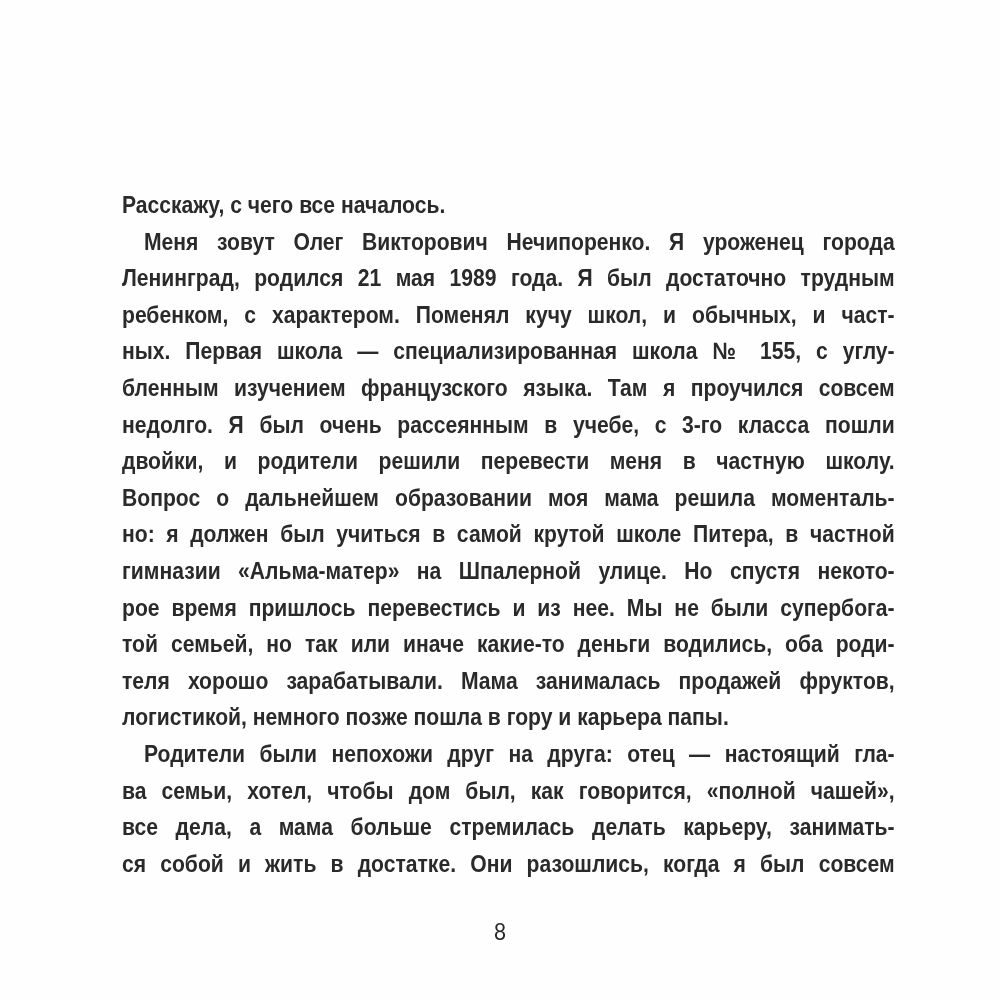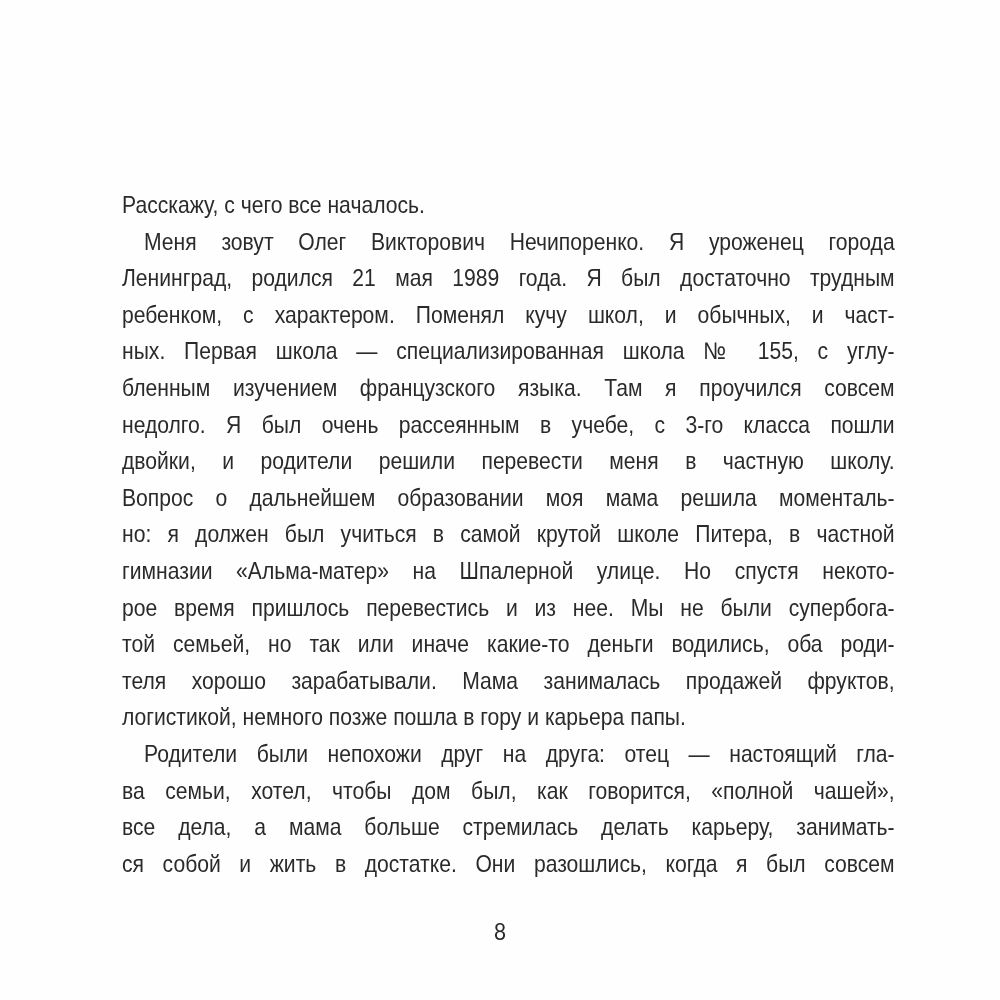--- a/index.html
+++ b/index.html
@@ -1,18 +1,18 @@
 <!DOCTYPE html>
 <html><head>
 <meta charset="utf-8">
 <style>
   html, body { margin: 0; padding: 0; background: #ffffff; }
   body { width: 1000px; height: 1000px; position: relative; overflow: hidden; }
   .page { position: absolute; left: 0; top: 0; width: 1000px; height: 1000px; background: #fefefe; }
-  .text { position: absolute; left: 122px; top: 187px; width: 773px; }
+  .text { position: absolute; left: 122px; top: 187px; width: 773px; font-weight: bold; }
   .line {
     font-family: "Liberation Sans", sans-serif;
     font-size: 24px;
     color: #2a2a2a;
     height: 36.6px;
     line-height: 36.6px;
     white-space: nowrap;
     text-align: justify;
     text-align-last: justify;
     transform: scaleX(0.88);

